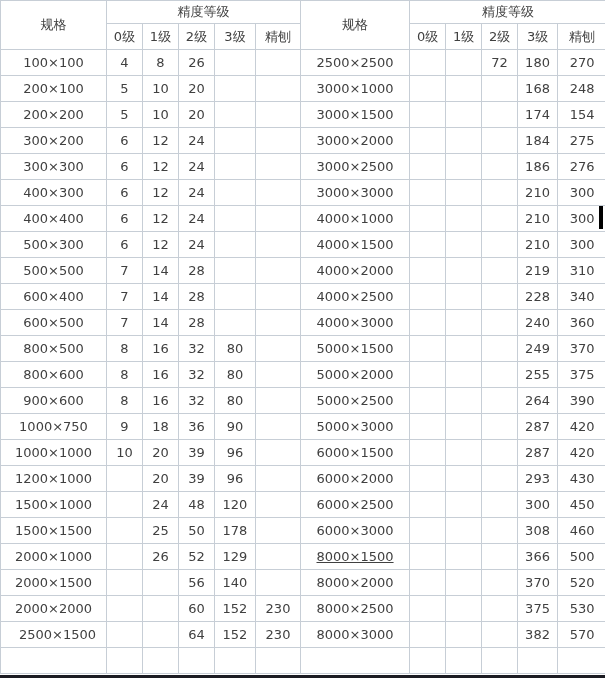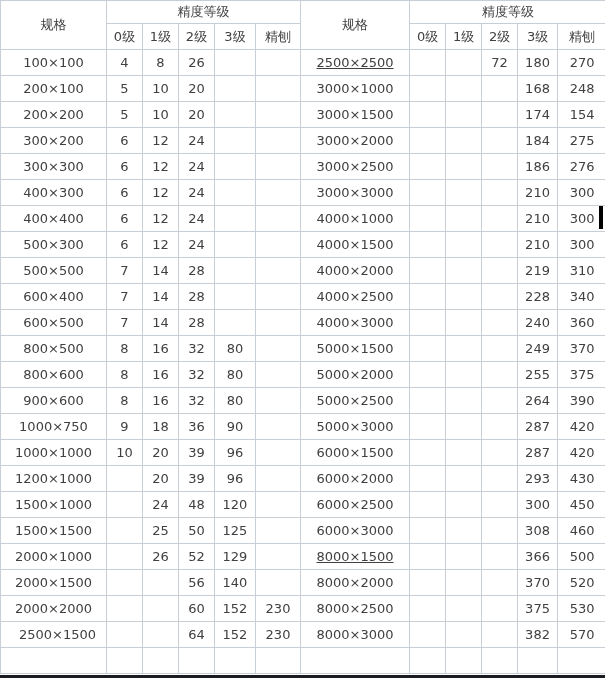--- a/index.html
+++ b/index.html
@@ -223,21 +223,21 @@
             <td style="border-color: rgb(199, 206, 214);">24</td>
             <td style="border-color: rgb(199, 206, 214);">48</td>
             <td style="border-color: rgb(199, 206, 214);">120</td>
             <td style="border-color: rgb(199, 206, 214);"></td>
           </tr>
           <tr>
             <td style="border-color: rgb(199, 206, 214);">1500×1500</td>
             <td style="border-color: rgb(199, 206, 214);"></td>
             <td style="border-color: rgb(199, 206, 214);">25</td>
             <td style="border-color: rgb(199, 206, 214);">50</td>
-            <td style="border-color: rgb(199, 206, 214);">125</td>
+            <td style="border-color: rgb(199, 206, 214);">178</td>
             <td style="border-color: rgb(199, 206, 214);"></td>
           </tr>
           <tr>
             <td style="border-color: rgb(199, 206, 214);">2000×1000</td>
             <td style="border-color: rgb(199, 206, 214);"></td>
             <td style="border-color: rgb(199, 206, 214);">26</td>
             <td style="border-color: rgb(199, 206, 214);">52</td>
             <td style="border-color: rgb(199, 206, 214);">129</td>
             <td style="border-color: rgb(199, 206, 214);"></td>
           </tr>
@@ -293,21 +293,21 @@
         <tr>
           <th style="border-color: rgb(199, 206, 214);">0级</th>
           <th style="border-color: rgb(199, 206, 214);">1级</th>
           <th style="border-color: rgb(199, 206, 214);">2级</th>
           <th style="border-color: rgb(199, 206, 214);">3级</th>
           <th style="border-color: rgb(199, 206, 214);">精刨</th>
         </tr>
       </thead>
       <tbody>
           <tr>
-            <td style="border-color: rgb(199, 206, 214); text-decoration: underline;">2500×2500</td>
+            <td style="border-color: rgb(199, 206, 214);">2500×2500</td>
             <td style="border-color: rgb(199, 206, 214);"></td>
             <td style="border-color: rgb(199, 206, 214);"></td>
             <td style="border-color: rgb(199, 206, 214);">72</td>
             <td style="border-color: rgb(199, 206, 214);">180</td>
             <td style="border-color: rgb(199, 206, 214);">270</td>
           </tr>
           <tr>
             <td style="border-color: rgb(199, 206, 214); margin-top: 41px;">3000×1000</td>
             <td style="border-color: rgb(199, 206, 214);"></td>
             <td style="border-color: rgb(199, 206, 214);"></td>

